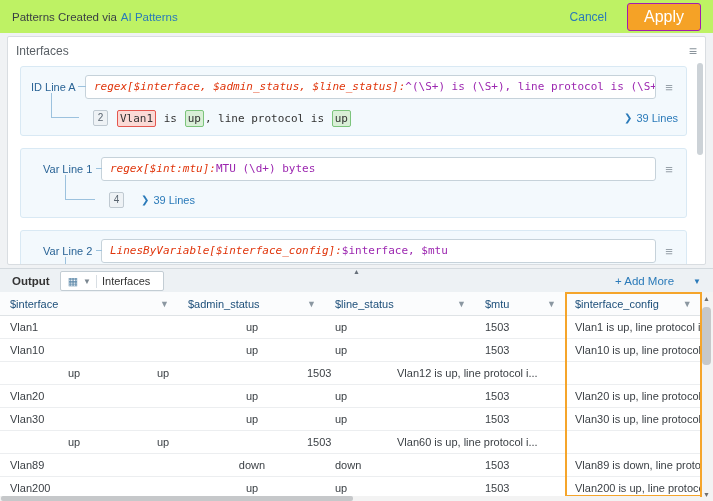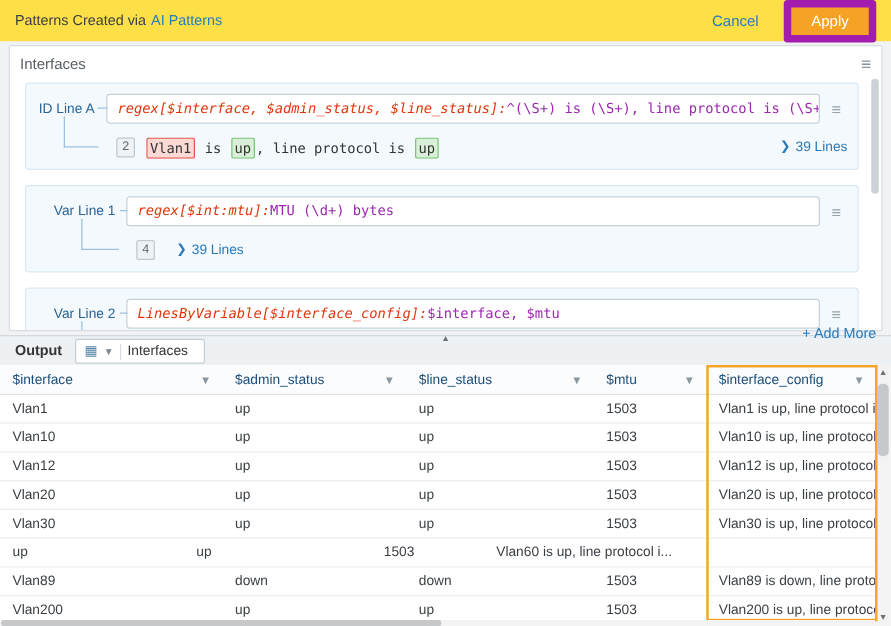--- a/index.html
+++ b/index.html
@@ -7,30 +7,30 @@
   body {
     position:relative;
     font-family:"Liberation Sans", sans-serif;
     background:#f0f2f4;
     color:#333;
   }
 
   
   .header {
     position:absolute; top:0; left:0; right:0; height:33px;
-    background:#fde047;
+    background:#bef264;
     display:flex; align-items:center; padding:0 12px;
   }
   .header-title { font-size:11.5px; color:#3a3f44; }
   .ai-link { color:#2a7ab9; margin-left:4px; cursor:pointer; }
   .header-right { margin-left:auto; display:flex; align-items:center; gap:20px; }
   .cancel-link { color:#2a7ab9; font-size:12px; cursor:pointer; }
   .apply-btn {
-    background:#f5a226; border:6px solid #a21caf; border-radius:3px;
-    color:#fff; font-size:12px; padding:4px 16px; cursor:pointer;
+    background:#f5a226; border:1px solid #a21caf; border-radius:3px;
+    color:#fff; font-size:16px; padding:4px 16px; cursor:pointer;
     font-family:"Liberation Sans", sans-serif;
   }
 
   
   .panel {
     position:absolute; top:36px; left:7px; right:7px; height:229px;
     background:#fff; border:1px solid #d9dde1; border-radius:2px; overflow:hidden;
   }
   .panel-head {
     height:22px; display:flex; justify-content:space-between; align-items:center;
@@ -100,34 +100,34 @@
     color:#333; min-width:104px; cursor:pointer;
   }
   .table-glyph { color:#5b87a8; font-size:11px; line-height:11px; }
   .select-caret { color:#7a8690; font-size:8px; }
   .select-sep { width:1px; height:13px; background:#d8dee3; }
   .collapse-tab {
     position:absolute; left:50%; top:268px; transform:translateX(-50%);
     width:36px; height:9px; text-align:center; line-height:8px;
     font-size:7px; color:#67707a; cursor:pointer;
   }
-  .add-more { margin-left:auto; color:#2a7ab9; font-size:11.5px; display:flex; align-items:center; gap:19px; cursor:pointer;flex-direction:column; }
+  .add-more { margin-left:auto; color:#2a7ab9; font-size:11.5px; display:flex; align-items:center; gap:19px; cursor:pointer; }
   .add-caret { font-size:8px; }
 
   
   .table-area { position:absolute; top:292px; left:0; right:13px; bottom:0; background:#fff; overflow:hidden; }
   .thead { display:flex; height:24px; background:#fbfcfd; border-bottom:1px solid #dfe3e6; }
   .th {
     display:flex; align-items:center; justify-content:space-between;
     padding:0 9px 0 10px; font-size:11px; color:#1c4e79; cursor:pointer;
   }
   .col-caret { color:#8b97a1; font-size:9px; }
   .row { display:flex; height:23px; align-items:center; border-bottom:1px solid #eceef0; }
   .td { font-size:11px; color:#3a3f44; padding:0 9px 0 10px; white-space:nowrap; overflow:hidden; }
-  .c1 { width:178px; } .c2 { width:147px; } .c3 { width:150px; } .c4 { width:90px; } .c5 { flex:1; min-width:0;gap:24px; }
+  .c1 { width:178px; } .c2 { width:147px;text-align:center; } .c3 { width:150px; } .c4 { width:90px; } .c5 { flex:1; min-width:0;gap:24px; }
 
   .col-highlight {
     position:absolute; top:292px; left:565px; width:137px; height:205px;
     border:2px solid #f5a52b; pointer-events:none; z-index:5;
   }
 
   
   .vscroll { position:absolute; top:292px; right:0; bottom:0; width:13px; background:#f3f3f3; }
   .vs-arrow { position:absolute; left:0; width:13px; height:13px; text-align:center; font-size:7px; line-height:13px; color:#707070; cursor:pointer; }
   .vs-arrow.up { top:0; }
@@ -252,21 +252,20 @@
     <div class="td c5">Vlan1 is up, line protocol is ...</div>
   </div>
       <div class="row">
     <div class="td c1">Vlan10</div>
     <div class="td c2">up</div>
     <div class="td c3">up</div>
     <div class="td c4">1503</div>
     <div class="td c5">Vlan10 is up, line protocol i...</div>
   </div>
       <div class="row">
-    <div class="td c1">Vlan12</div>
     <div class="td c2">up</div>
     <div class="td c3">up</div>
     <div class="td c4">1503</div>
     <div class="td c5">Vlan12 is up, line protocol i...</div>
   </div>
       <div class="row">
     <div class="td c1">Vlan20</div>
     <div class="td c2">up</div>
     <div class="td c3">up</div>
     <div class="td c4">1503</div>

